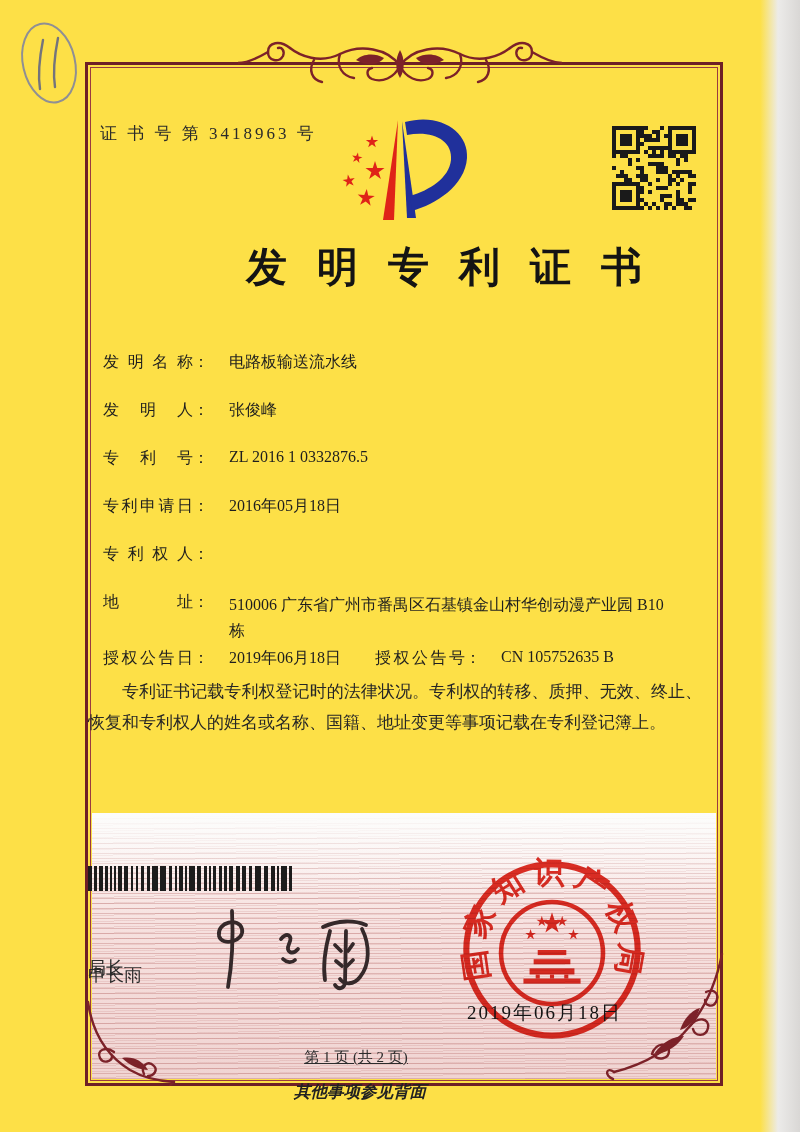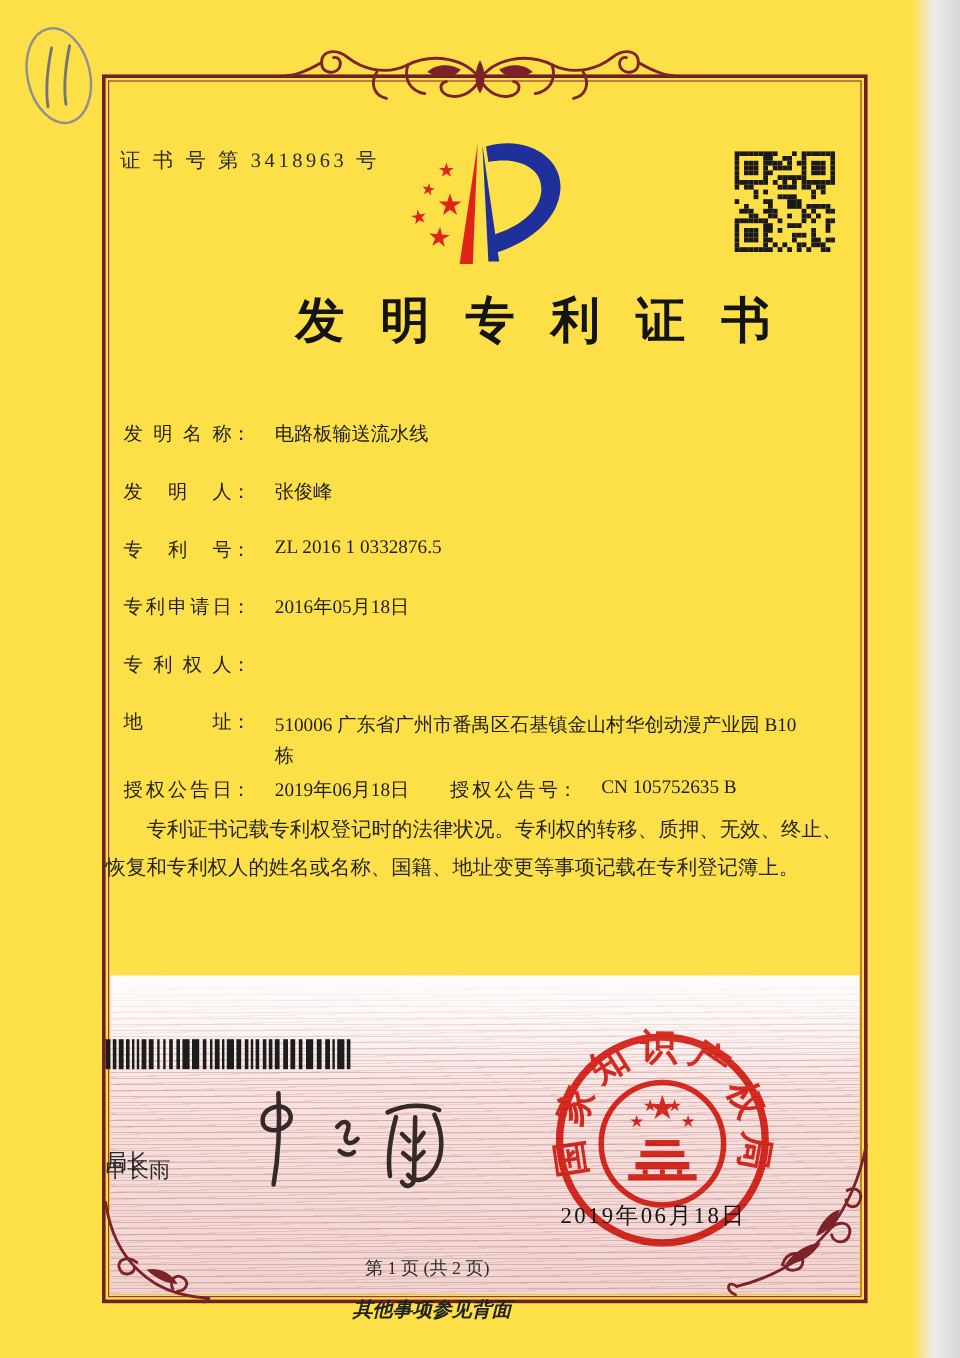--- a/index.html
+++ b/index.html
@@ -68,21 +68,21 @@
   
   .barcode { position:absolute; left:88px; top:866px; height:25px; display:flex; align-items:stretch; }
   .barcode .bar { background:#1c1c1c; height:100%; }
   .sig-title { position:absolute; left:88px; top:956px; font-size:18px; color:#2a2a2a; }
   .sig-name  { position:absolute; left:88px; top:963px; font-size:18px; color:#2a2a2a; }
   .signature { position:absolute; left:195px; top:905px; }
   .seal { position:absolute; left:450px; top:848px; mix-blend-mode:multiply; opacity:0.94; }
   .seal-date { position:absolute; left:467px; top:1000px; font-size:19px; letter-spacing:2px; color:#141414; }
   .page-num {
     position:absolute; left:240px; top:1048px; width:232px;
-    text-align:center; font-size:15px; color:#2c2c2c;
+    text-align:center; font-size:15px; color:#2c2c2c;text-decoration:underline;
   }
   .back-note {
     position:absolute; left:245px; top:1081px; width:230px;
     text-align:center; font-size:16.5px; font-weight:600; color:#222;font-style:italic;
   }
   
   .flourish { stroke:#7c2229; fill:none; stroke-width:2.4; stroke-linecap:round; }
   .flourish-fill { fill:#7c2229; stroke:none; }
   .annotation { position:absolute; left:4px; top:10px; }
   .ornament { position:absolute; left:238px; top:26px; }

